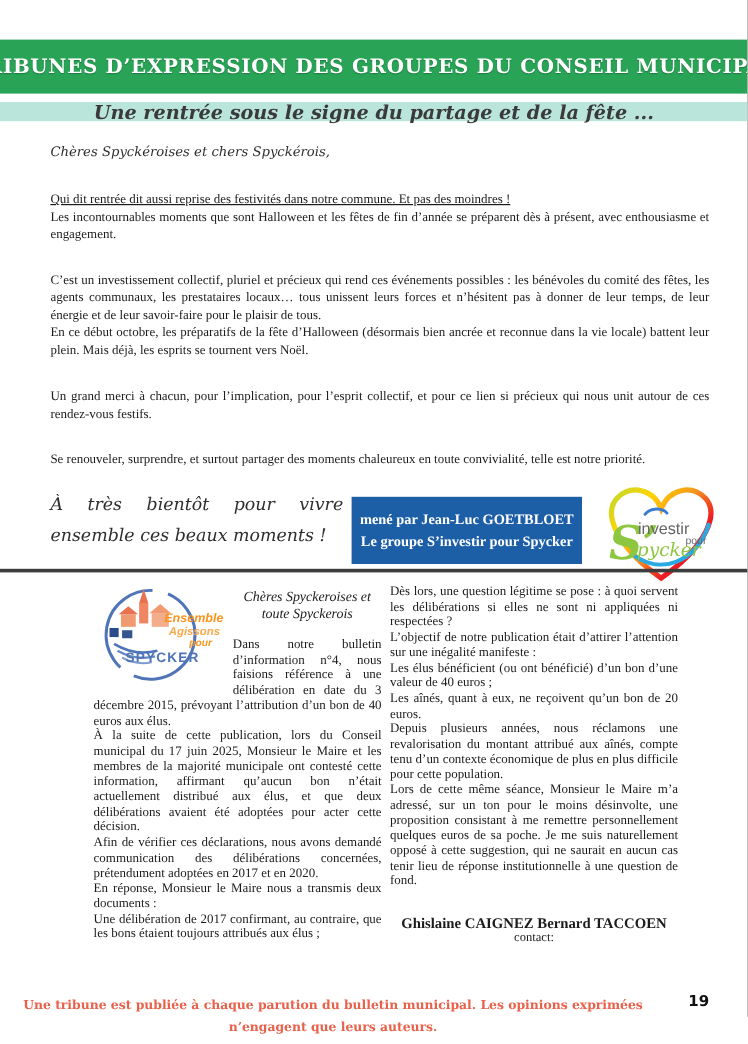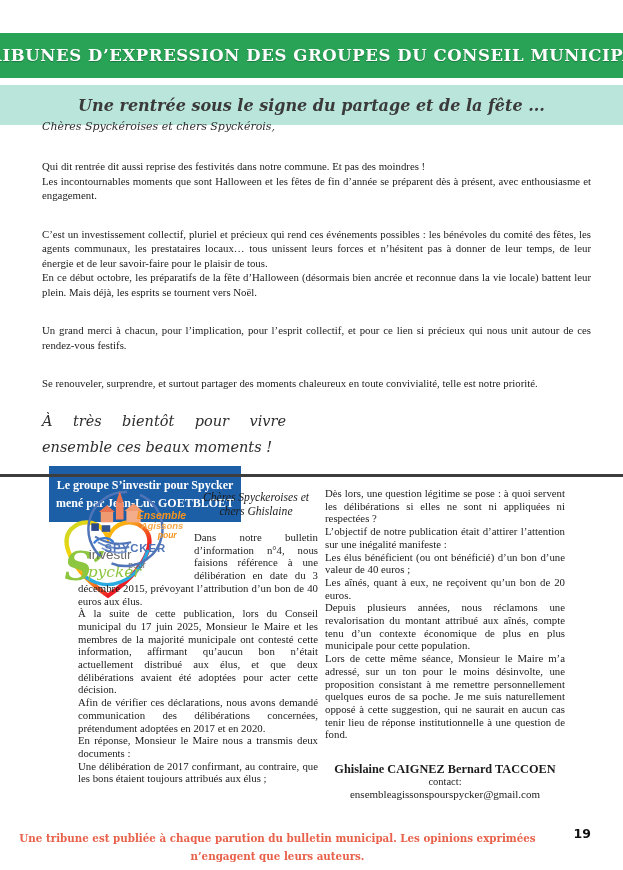--- a/index.html
+++ b/index.html
@@ -22,21 +22,21 @@
   .banner-title {
     color: #ffffff;
     font-family: "DejaVu Serif", serif;
     font-weight: bold;
     font-size: 16.5px;
     letter-spacing: 0.6px;
     text-shadow: 0 1px 1px rgba(0,0,0,0.28);
     white-space: nowrap;
   }
   .subband {
-    position: absolute; top: 85px; left: 0; width: 623px; height: 40px;
+    position: absolute; top: 85px; left: 0; width: 623px; height: 16px;
     background: #b9e5da;
     display: flex; align-items: center; justify-content: center;
   }
   .subband-title {
     font-family: "DejaVu Serif", serif;
     font-style: italic;
     font-weight: 600;
     font-size: 16px;
     color: #3a3a3a;
     white-space: nowrap;
@@ -51,23 +51,23 @@
     color: #2e2e2e;
   }
   .t1 .salutation { font-size: 11px; margin-bottom: 26px; }
   .t1 p {
     font-size: 10.8px;
     line-height: 14.5px;
     text-align: justify;
     color: #1b1b1b;
   }
   .t1 p.new { margin-top: 24px; }
-  .t1 p.first { margin-top: 0; }
+  .t1 p.first { margin-top: 0; text-decoration: underline; }
   .closing-row {
-    display: flex; align-items: flex-start; margin-top: 17px; flex-direction: column;
+    display: flex; align-items: flex-start; margin-top: 17px;
   }
   .closing-text {
     width: 244px;
     font-size: 14.5px;
     line-height: 26px;
     text-align: justify;
     flex: 0 0 auto;
   }
   .group-box {
     flex: 0 0 auto;
@@ -147,22 +147,22 @@
     <p class="first">Qui dit rentrée dit aussi reprise des festivités dans notre commune. Et pas des moindres !</p>
     <p>Les incontournables moments que sont Halloween et les fêtes de fin d’année se préparent dès à présent, avec enthousiasme et engagement.</p>
     <p class="new">C’est un investissement collectif, pluriel et précieux qui rend ces événements possibles : les bénévoles du comité des fêtes, les agents communaux, les prestataires locaux… tous unissent leurs forces et n’hésitent pas à donner de leur temps, de leur énergie et de leur savoir-faire pour le plaisir de tous.</p>
     <p>En ce début octobre, les préparatifs de la fête d’Halloween (désormais bien ancrée et reconnue dans la vie locale) battent leur plein. Mais déjà, les esprits se tournent vers Noël.</p>
     <p class="new">Un grand merci à chacun, pour l’implication, pour l’esprit collectif, et pour ce lien si précieux qui nous unit autour de ces rendez-vous festifs.</p>
     <p class="new">Se renouveler, surprendre, et surtout partager des moments chaleureux en toute convivialité, telle est notre priorité.</p>
 
     <div class="closing-row">
       <div class="closing-text script">À très bientôt pour vivre ensemble ces beaux moments !</div>
       <div class="group-box">
+        <div class="gb-line">mené par Jean-Luc GOETBLOET</div>
         <div class="gb-line">Le groupe  S’investir pour Spycker</div>
-        <div class="gb-line">mené par Jean-Luc GOETBLOET</div>
       </div>
       <div class="heart-logo">
         <svg width="112" height="94" viewBox="0 0 116 96">
           <defs>
             <linearGradient id="hg" x1="0" y1="0" x2="1" y2="0.75">
               <stop offset="0" stop-color="#c3d82e"></stop>
               <stop offset="0.28" stop-color="#ffd400"></stop>
               <stop offset="0.55" stop-color="#f7941d"></stop>
               <stop offset="0.8" stop-color="#ed1c24"></stop>
               <stop offset="1" stop-color="#ed1c24"></stop>
@@ -197,38 +197,37 @@
           <rect x="25" y="40" width="9" height="7" fill="#34558f"></rect>
           <path d="M18,52 q18,11 38,6" fill="none" stroke="#4f74b8" stroke-width="2.2"></path>
           <path d="M21,58 q16,9 33,5" fill="none" stroke="#6488c4" stroke-width="2"></path>
           <path d="M25,64 q13,7 26,4" fill="none" stroke="#7d9bd0" stroke-width="1.8"></path>
           <text x="62" y="33" font-family="Liberation Sans, sans-serif" font-style="italic" font-weight="bold" font-size="11" fill="#f7941d">Ensemble</text>
           <text x="66" y="44" font-family="Liberation Sans, sans-serif" font-style="italic" font-weight="bold" font-size="10" fill="#f9a94a">Agissons</text>
           <text x="84" y="54" font-family="Liberation Sans, sans-serif" font-style="italic" font-weight="bold" font-size="9" fill="#f7941d">pour</text>
           <text x="28" y="68" font-family="Liberation Sans, sans-serif" font-weight="bold" letter-spacing="1" font-size="12" fill="#4f74b8">SPYCKER</text>
         </svg>
       </div>
-      <div class="col-heading">Chères Spyckeroises et chers Ghislaine</div>
+      <div class="col-heading">Chères Spyckeroises et toute Spyckerois</div>
       <p>Dans notre bulletin d’information n°4, nous faisions référence à une délibération en date du 3 décembre 2015, prévoyant l’attribution d’un bon de 40 euros aux élus.</p>
       <p>À la suite de cette publication, lors du Conseil municipal du 17 juin 2025, Monsieur le Maire et les membres de la majorité municipale ont contesté cette information, affirmant qu’aucun bon n’était actuellement distribué aux élus, et que deux délibérations avaient été adoptées pour acter cette décision.</p>
       <p>Afin de vérifier ces déclarations, nous avons demandé communication des délibérations concernées, prétendument adoptées en 2017 et en 2020.</p>
       <p>En réponse, Monsieur le Maire nous a transmis deux documents :</p>
       <p>Une délibération de 2017 confirmant, au contraire, que les bons étaient toujours attribués aux élus ;</p>
     </div>
     <div class="col">
       <p>Dès lors, une question légitime se pose : à quoi servent les délibérations si elles ne sont ni appliquées ni respectées ?</p>
       <p>L’objectif de notre publication était d’attirer l’attention sur une inégalité manifeste :</p>
       <p>Les élus bénéficient (ou ont bénéficié) d’un bon d’une valeur de 40 euros ;</p>
       <p>Les aînés, quant à eux, ne reçoivent qu’un bon de 20 euros.</p>
-      <p>Depuis plusieurs années, nous réclamons une revalorisation du montant attribué aux aînés, compte tenu d’un contexte économique de plus en plus municipale pour cette population.</p>
+      <p>Depuis plusieurs années, nous réclamons une revalorisation du montant attribué aux aînés, compte tenu d’un contexte économique de plus en plus difficile pour cette population.</p>
       <p>Lors de cette même séance, Monsieur le Maire m’a adressé, sur un ton pour le moins désinvolte, une proposition consistant à me remettre personnellement quelques euros de sa poche. Je me suis naturellement opposé à cette suggestion, qui ne saurait en aucun cas tenir lieu de réponse institutionnelle à une question de fond.</p>
       <div class="sig-block">
         <div class="sig-names">Ghislaine CAIGNEZ  Bernard TACCOEN</div>
         <div class="sig-contact">contact:</div>
-        <div class="sig-email">ensembleagissonspourspycker@gmail.com</div>
       </div>
     </div>
   </div>
 
   <div class="footer">
     <span class="footer-note">Une tribune est publiée à chaque parution du bulletin municipal. Les opinions exprimées n’engagent que leurs auteurs.</span>
   </div>
   <div class="page-number">19</div>
 
 </div>

